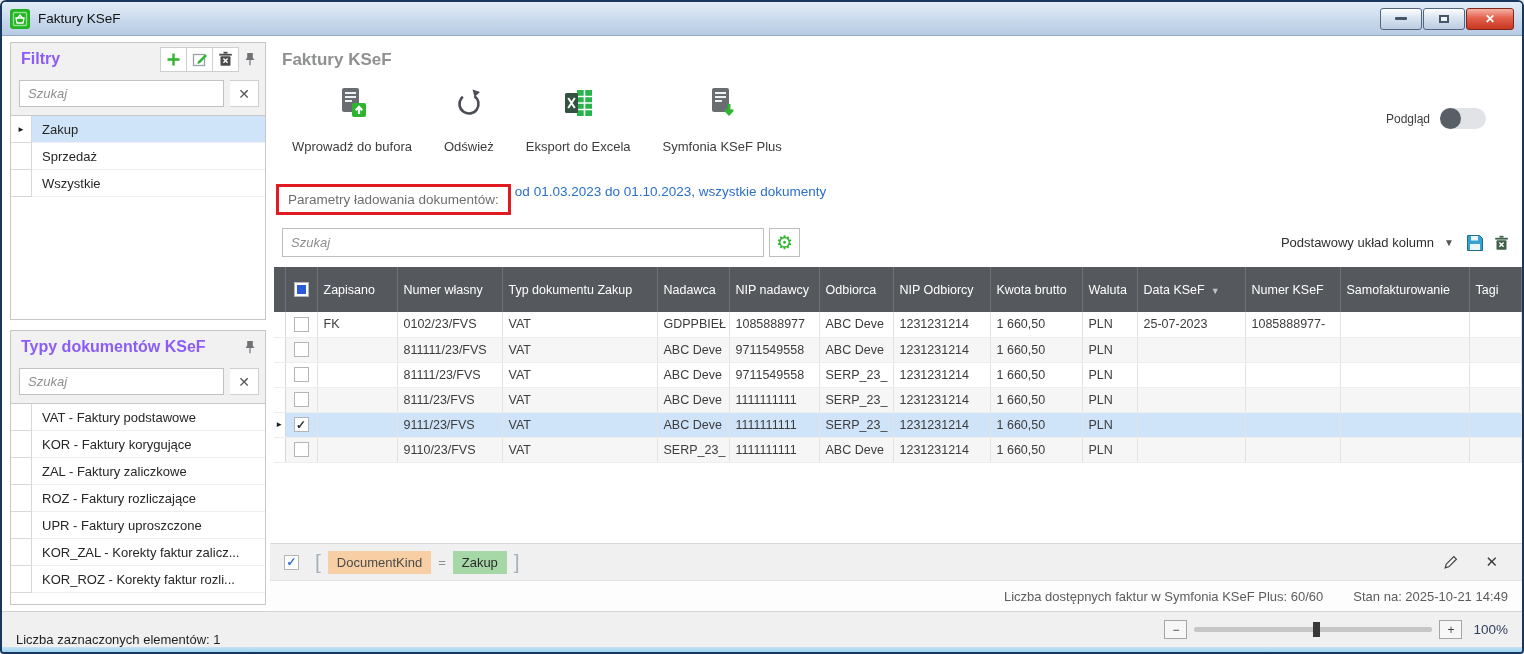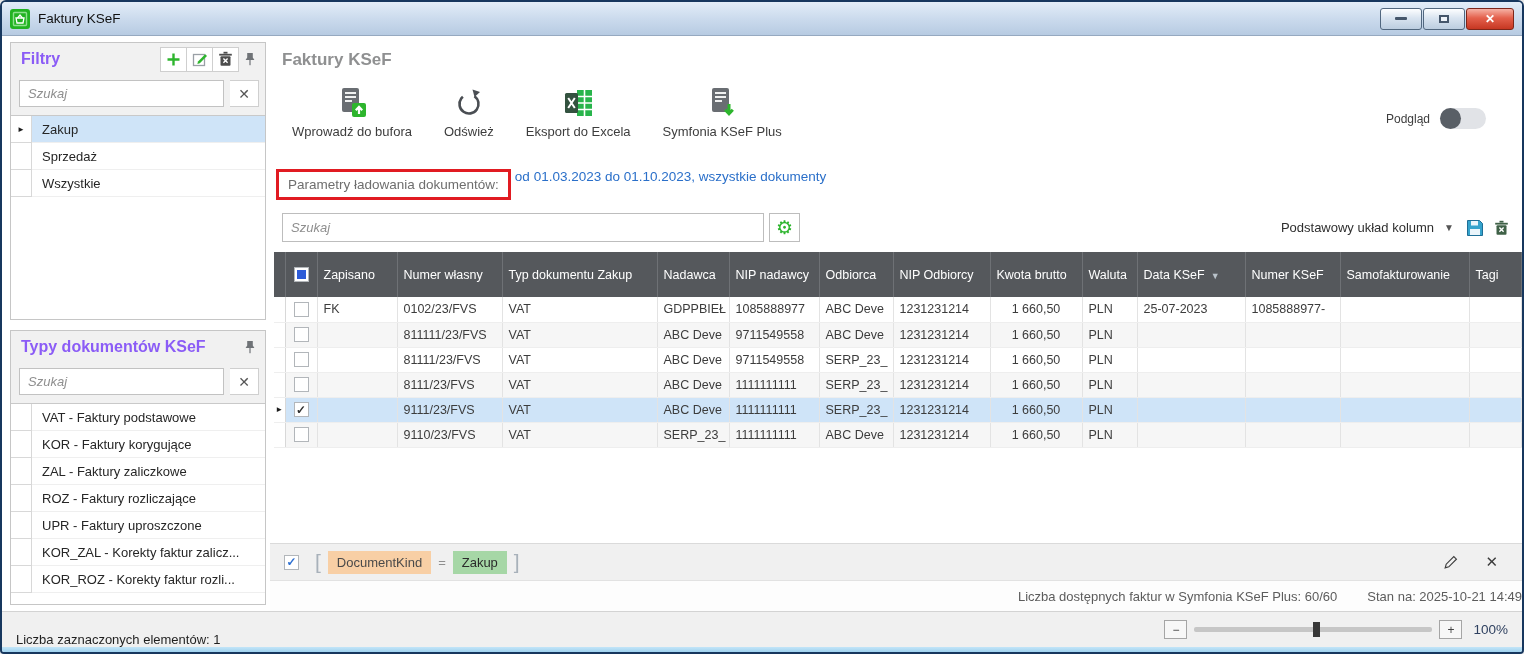--- a/index.html
+++ b/index.html
@@ -57,21 +57,21 @@
   .side-list { flex:1; background:#fff; border-top:1px solid #c9c9c9; overflow:hidden; }
   .list-row { display:flex; height:27px; cursor:pointer; }
   .list-gutter { width:21px; flex:0 0 21px; border-right:1px solid #d8d8d8; border-bottom:1px solid #d8d8d8; background:#fff; display:flex; align-items:center; justify-content:center; font-size:8px; color:#1c1c1c; }
   .list-label { flex:1; display:flex; align-items:center; padding:0 6px 0 10px; font-size:13px; color:#262626; border-bottom:1px solid #efefef; white-space:nowrap; overflow:hidden; }
   .list-row.selected .list-label { background:#cfe4f8; }
 
   
   .main { flex:1; display:flex; flex-direction:column; min-width:0; padding-top:10px; position:relative; }
   .page-title { color:#8f9091; font-weight:bold; font-size:17px; padding:4px 0 0 12px; }
   .main-toolbar { display:flex; align-items:flex-start; padding:6px 0 0 6px; flex:0 0 auto; }
-  .tb-button { display:flex; flex-direction:column; align-items:center; gap:6px; padding:10px 16px 6px 16px; color:#3d3d3d; font-size:13px; cursor:pointer; white-space:nowrap; }
+  .tb-button { display:flex; flex-direction:column; align-items:center; gap:21px; padding:10px 16px 6px 16px; color:#3d3d3d; font-size:13px; cursor:pointer; white-space:nowrap; }
   .tb-icon { height:32px; display:flex; align-items:flex-end; }
   .preview-wrap { margin-left:auto; display:flex; align-items:center; gap:10px; margin-top:32px; margin-right:36px; font-size:12px; color:#3d3d3d; }
   .toggle { width:46px; height:21px; border-radius:11px; background:#e1e3e7; position:relative; cursor:pointer; flex:0 0 46px; }
   .toggle .knob { position:absolute; left:0; top:0; width:21px; height:21px; border-radius:50%; background:#595f66; }
 
   .params-row { display:flex; align-items:center; padding:8px 0 0 6px; flex:0 0 auto; }
   .params-label { color:#6e6e6e; font-size:13.5px; border:3px solid var(--annotation-red,#e11b22); padding:5px 9px;margin-top:16px; }
   .params-value { color:var(--link-blue,#2a6fc9); font-size:13.5px; margin-left:4px; cursor:pointer; }
 
   .grid-toolbar { display:flex; align-items:center; padding:13px 8px 0 12px; flex:0 0 auto; }
@@ -95,21 +95,21 @@
   thead th.gutter, thead th.cbcol { cursor:default; }
   tbody td {
     padding:4px 6px; height:25px; border-right:1px solid #e3e3e3; border-bottom:1px solid #eeeeee;
     white-space:nowrap; overflow:hidden; color:#3c3c3c; background:transparent;
   }
   tbody tr { cursor:pointer; }
   tbody tr:nth-child(even) { background:#f6f6f6; }
   tbody tr.selected { background:#cfe4f8; }
   td.gutter { background:#fff !important; border-right:1px solid #d8d8d8; padding:0; text-align:center; font-size:8px; color:#1c1c1c; }
   td.cbcell, th.cbcol { text-align:center; padding:3px 0; }
-  td.num { text-align:center; }
+  td.num { text-align:left; }
   .cb { width:15px; height:15px; border:1px solid #b2b6ba; background:#fff; display:inline-flex; align-items:center; justify-content:center; vertical-align:middle; cursor:pointer; }
   .cb.checked::after { content:"✓"; color:#2f2f2f; font-size:12px; font-weight:bold; line-height:1; }
   .cb.partial::after { content:""; width:9px; height:9px; background:var(--checkbox-blue,#2d5bd7); }
   .cb.bluecheck::after { content:"✓"; color:#2d6fd1; font-size:12px; font-weight:bold; line-height:1; }
   .sort-arrow { font-size:9px; color:#b9c2ca; margin-left:6px; }
 
   .table-spacer { flex:1; background:#fff; }
 
   
   .filter-bar {
@@ -118,21 +118,21 @@
   }
   .chip-group { display:flex; align-items:center; gap:7px; font-size:13px; }
   .bracket { color:#a8b1ba; font-size:21px; font-weight:200; line-height:1; transform:translateY(-1px); }
   .chip-field { background:var(--chip-orange,#f8cfa5); padding:4px 9px; color:#4a4a4a; }
   .chip-op { color:#8f8f8f; }
   .chip-value { background:var(--chip-green,#a6d7a6); padding:4px 9px; color:#2b2b2b; }
   .filter-actions { margin-left:auto; display:flex; align-items:center; gap:26px; padding-right:10px; }
   .filter-actions .act { cursor:pointer; display:flex; align-items:center; color:#3c3c3c; font-size:15px; }
 
   
-  .status-line { flex:0 0 30px; display:flex; align-items:center; justify-content:flex-end; gap:30px; color:#5c5c5c; font-size:13px; background:#fdfdfd; }
+  .status-line { flex:0 0 30px; display:flex; align-items:center; justify-content:flex-end; gap:30px; padding-right:14px; color:#5c5c5c; font-size:13px; background:#fdfdfd; }
 
   
   .bottombar { flex:0 0 32px; background:#f0f0f0; border-top:1px solid #d3d3d3; display:flex; align-items:center; padding:0 14px; }
   .bottom-left { color:#1f1f1f; font-size:13px;margin-top:20px; }
   .zoom-group { margin-left:auto; display:flex; align-items:center; gap:7px; }
   .slider-btn { width:23px; height:19px; border:1px solid #a5a5a5; background:#f7f7f7; display:flex; align-items:center; justify-content:center; font-size:12px; color:#444; cursor:pointer; }
   .slider-track { width:238px; height:5px; background:#c6c6c6; border-radius:2px; position:relative; cursor:pointer; }
   .slider-thumb { position:absolute; left:50%; top:-5px; width:7px; height:15px; background:#383838; cursor:grab; }
   .zoom-label { font-size:13.5px; color:#2f4160; margin-left:4px; }
 

